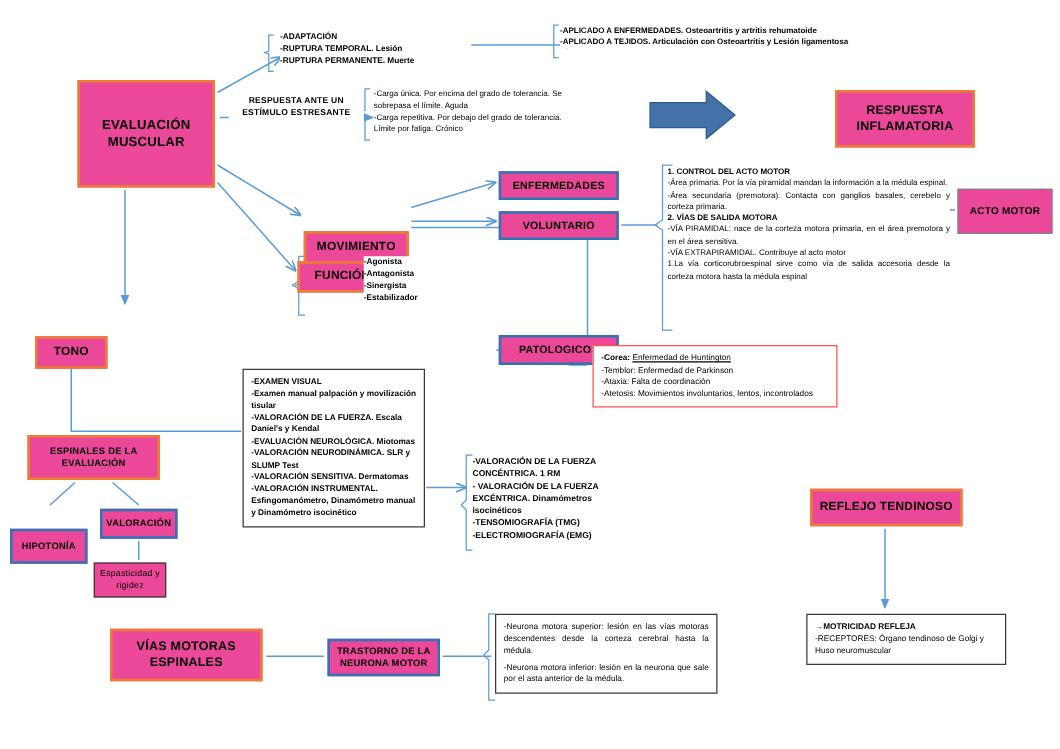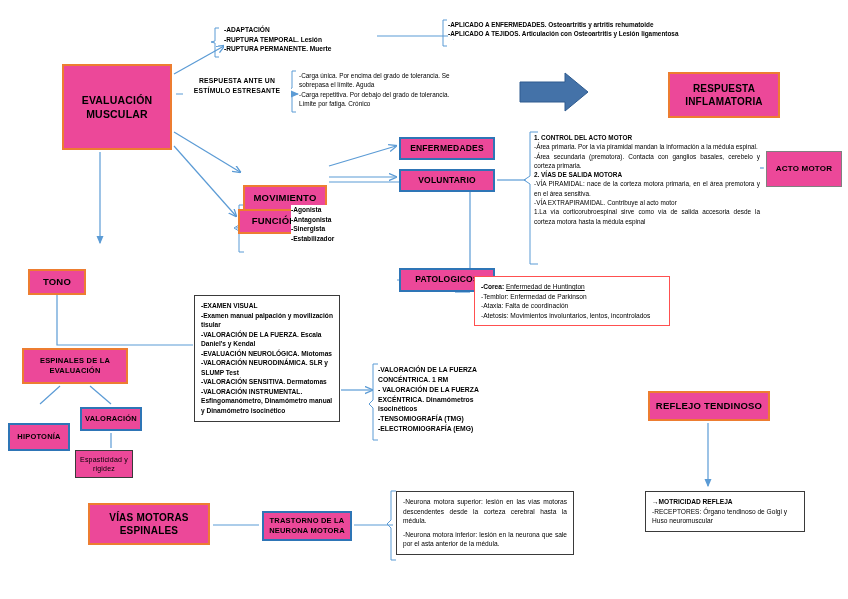--- a/index.html
+++ b/index.html
@@ -233,21 +233,21 @@
 
   <div class="node orange" id="n-vias-motoras">
     <span class="label">VÍAS MOTORAS ESPINALES</span>
   </div>
 
   <div class="node orange" id="n-reflejo">
     <span class="label">REFLEJO TENDINOSO</span>
   </div>
 
   <div class="node blue" id="n-trastorno">
-    <span class="label">TRASTORNO DE LA NEURONA MOTORA</span>
+    <span class="label">TRASTORNO DE LA NEURONA MOTOR</span>
   </div>
 
   <div class="textblock" id="t-adaptacion">
     <span class="line b">-ADAPTACIÓN</span>
     <span class="line b">-RUPTURA TEMPORAL. Lesión</span>
     <span class="line b">-RUPTURA PERMANENTE. Muerte</span>
   </div>
 
   <div class="textblock" id="t-aplicado">
     <span class="line b">-APLICADO A ENFERMEDADES. Osteoartritis y artritis rehumatoide</span>

